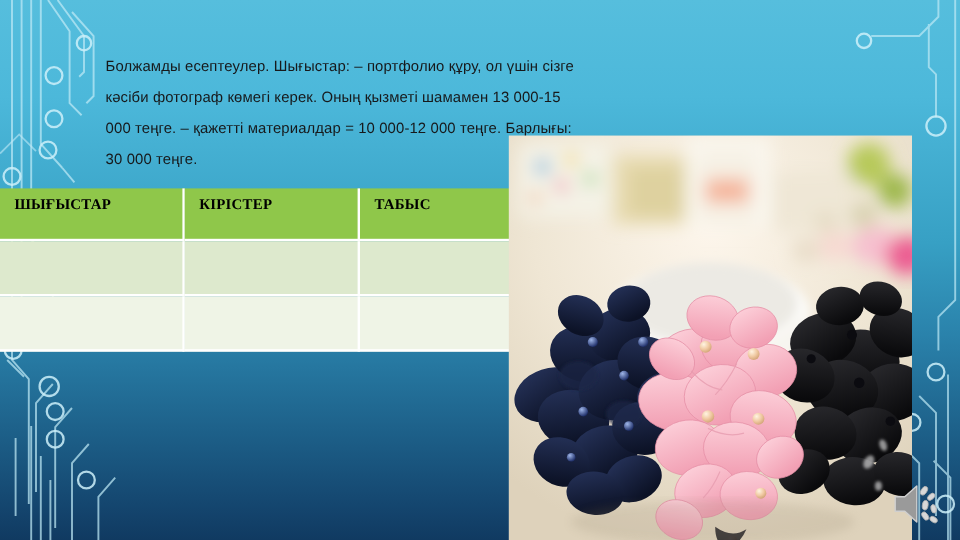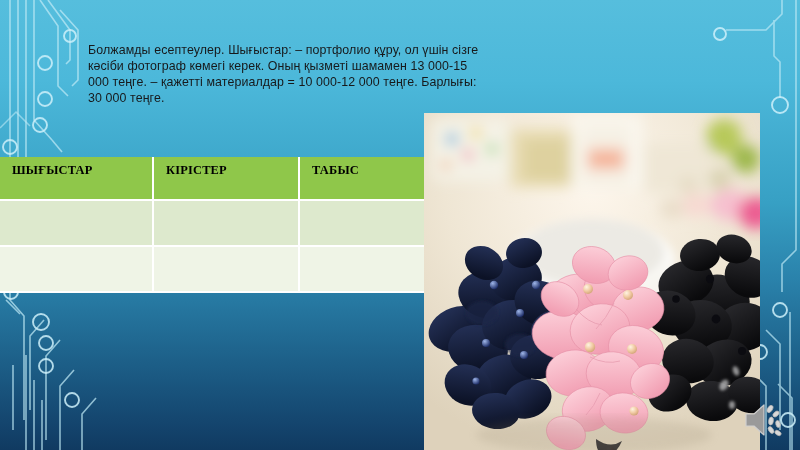--- a/index.html
+++ b/index.html
@@ -34,21 +34,21 @@
   .circuit.right { right: 0; width: 130px; }
 
   
   #textblock {
     position: absolute;
     left: 88px;
     top: 42px;
     width: 392px;
     color: #17191b;
     font-size: 12.4px;
-    line-height: 16px;
+    line-height: 26px;
     letter-spacing: .1px;
   }
 
   
   #table {
     position: absolute;
     left: 0px;
     top: 157px;
     width: 414px;
     border-collapse: separate;

